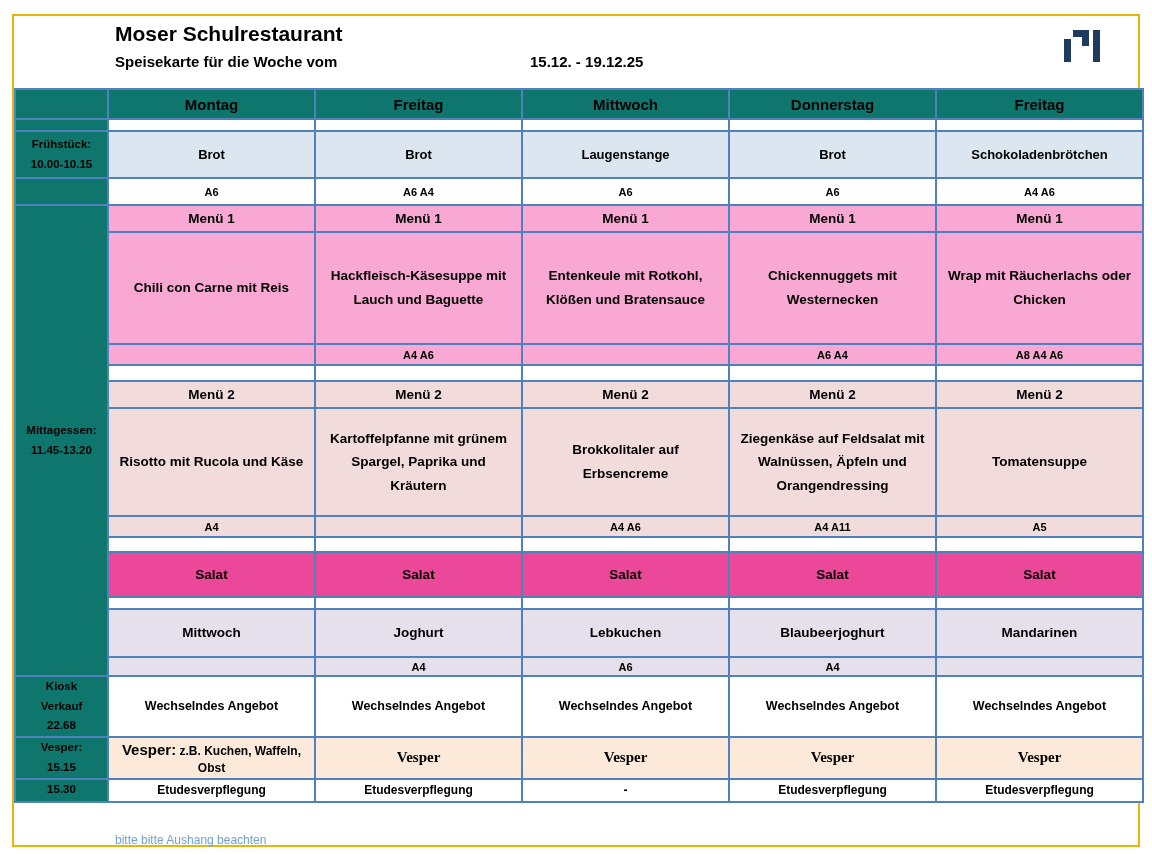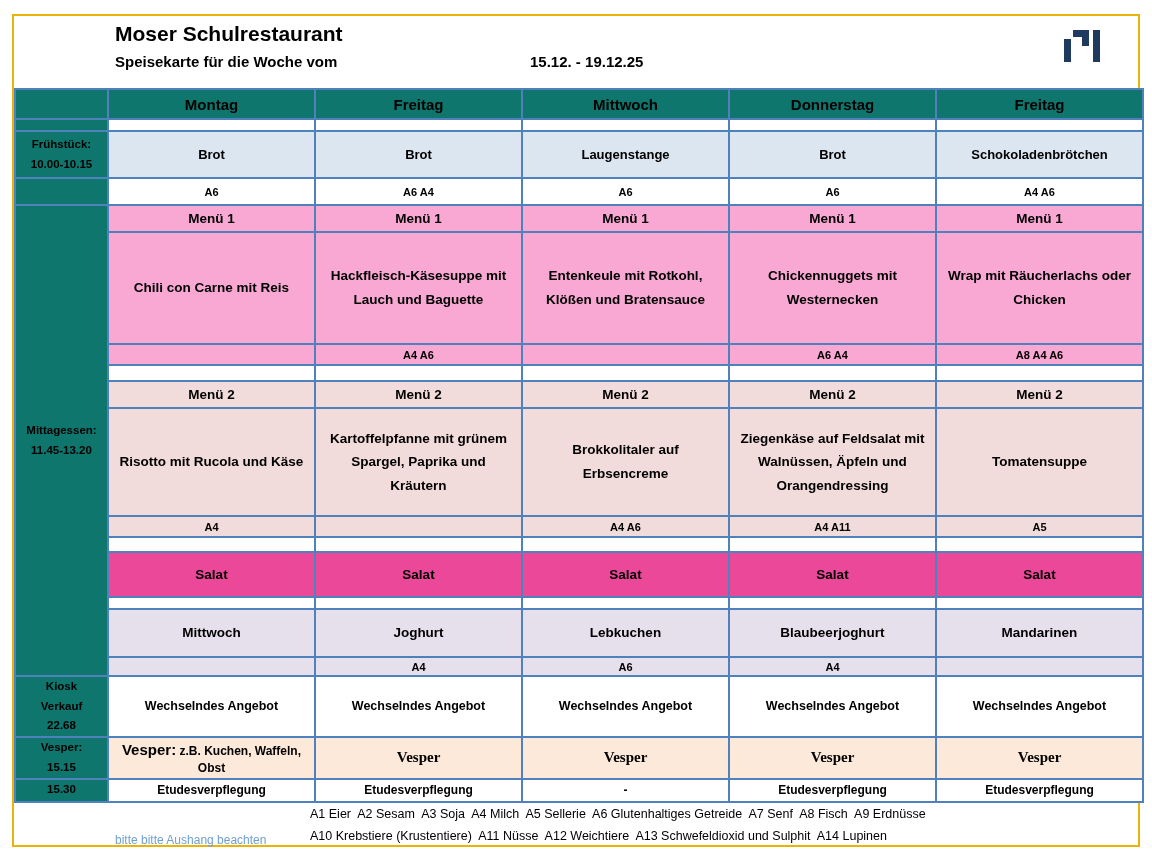--- a/index.html
+++ b/index.html
@@ -264,20 +264,16 @@
         <td class="c-white late-txt">Etudesverpflegung</td>
         <td class="c-white late-txt">-</td>
         <td class="c-white late-txt">Etudesverpflegung</td>
         <td class="c-white late-txt">Etudesverpflegung</td>
       </tr>
     </tbody>
       </table>
 
     <div class="foot">
       <div class="foot-note">bitte bitte Aushang beachten</div>
-      <div class="legend">
-        <div>A1 Eier  A2 Sesam  A3 Soja  A4 Milch  A5 Sellerie  A6 Glutenhaltiges Getreide  A7 Senf  A8 Fisch  A9 Erdnüsse</div>
-        <div>A10 Krebstiere (Krustentiere)  A11 Nüsse  A12 Weichtiere  A13 Schwefeldioxid und Sulphit  A14 Lupinen</div>
-      </div>
     </div>
 
   </div>
 </div>
 
 </body></html>

